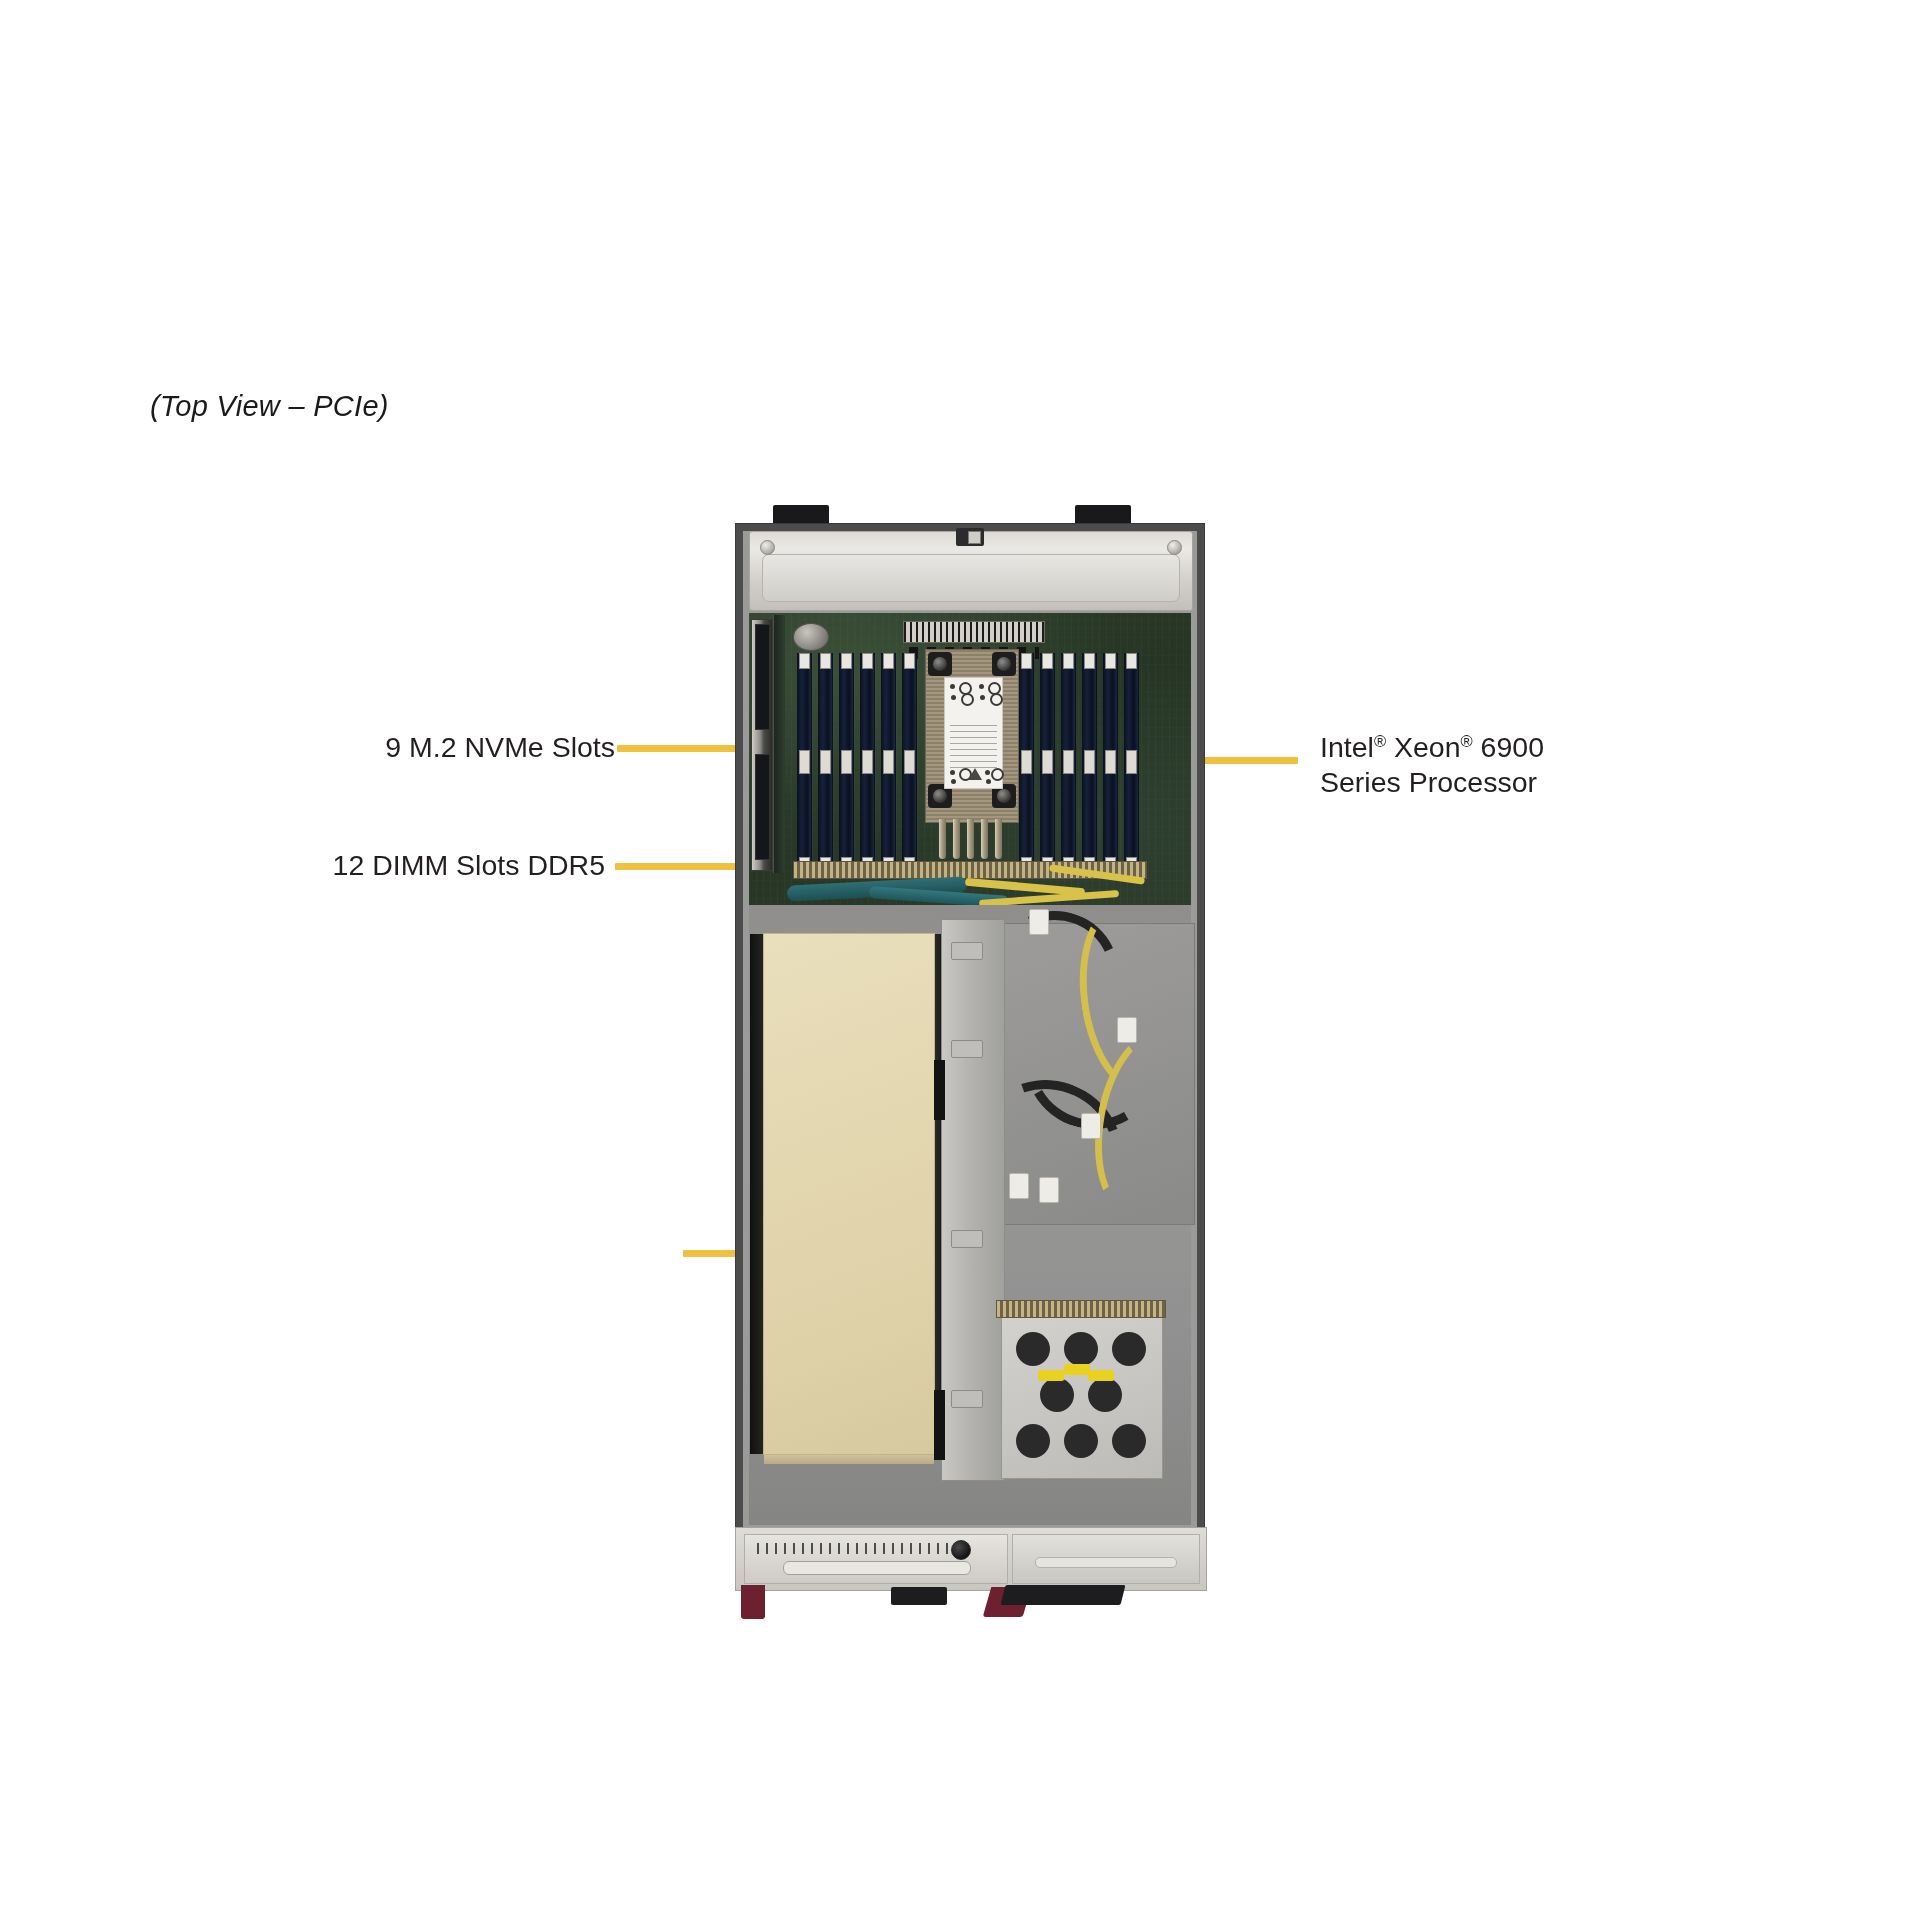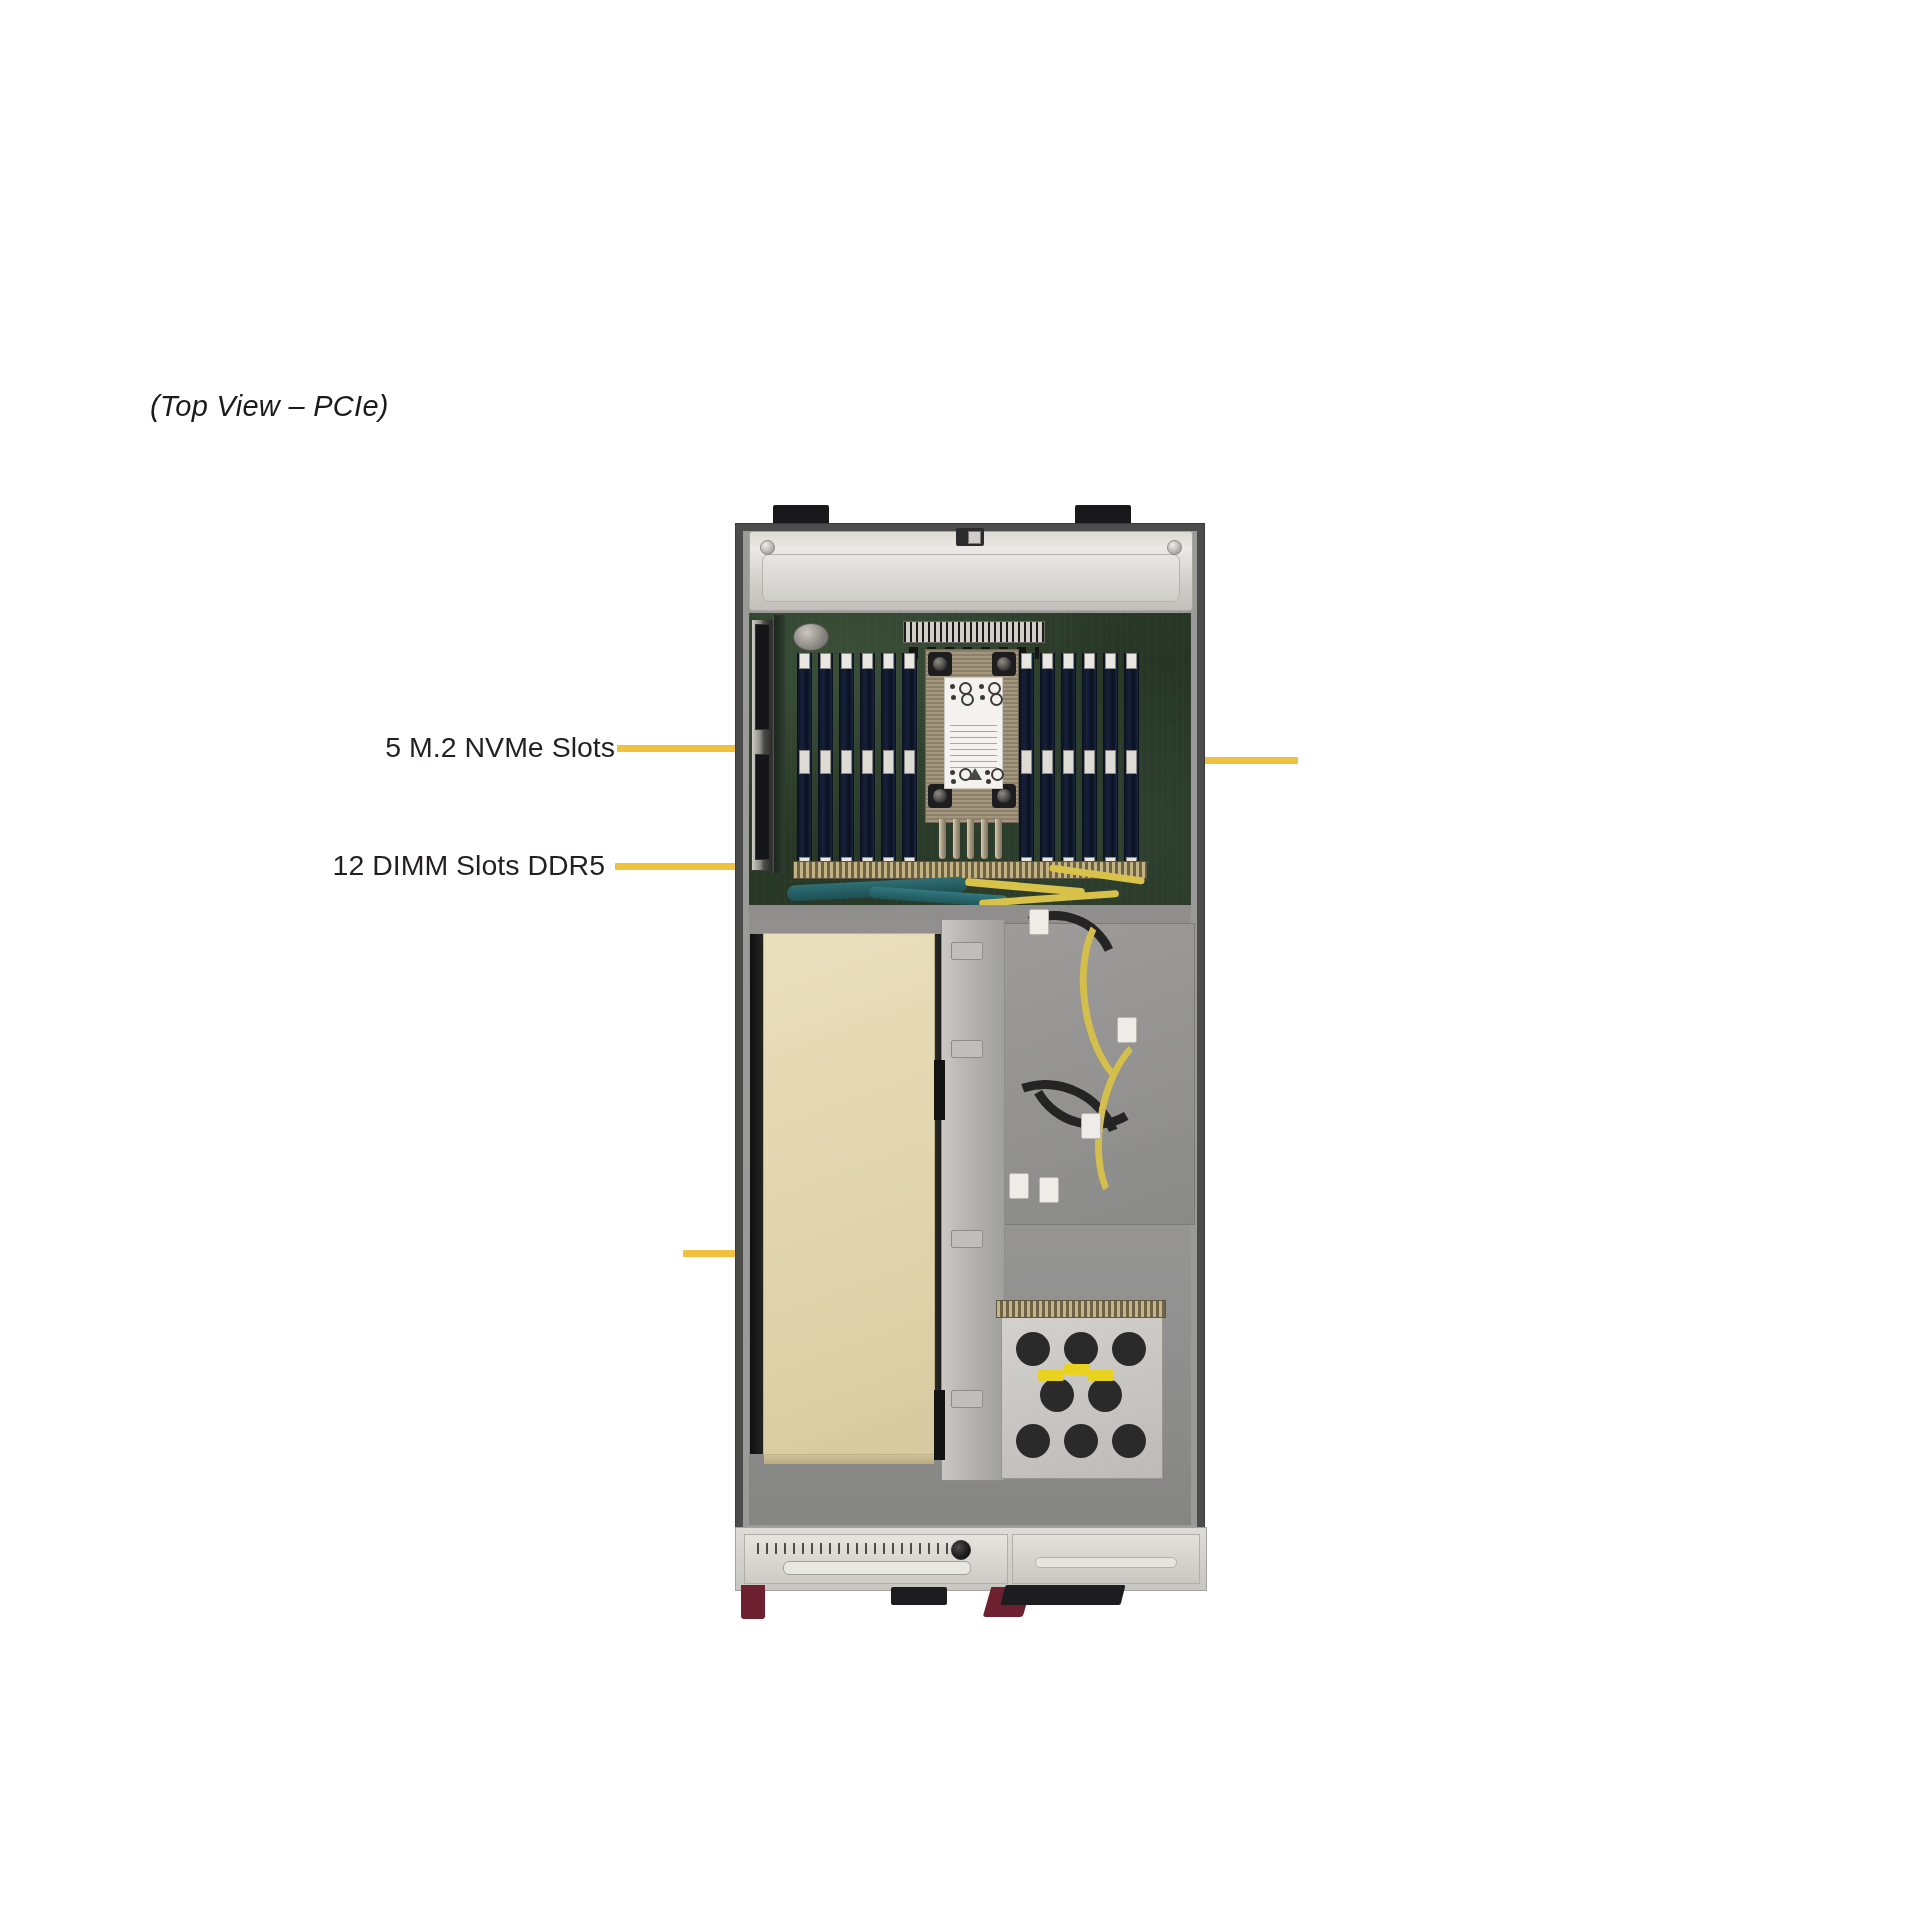--- a/index.html
+++ b/index.html
@@ -285,29 +285,33 @@
   .handleRed{position:absolute;background:#6d2030;border-radius:0 0 3px 3px;}
 </style>
 </head>
 <body>
 
 <div id="stage">
 
   <div class="caption">(Top View – PCIe)</div>
 
   <div class="callout right-al" style="left:325px;top:730px;width:290px;">
-    <div>5 M.2 NVMe Slots</div>
+    <div>9 M.2 NVMe Slots</div>
   </div>
   <div class="leader" style="left:617px;top:745px;width:152px;"></div>
 
   <div class="callout right-al" style="left:275px;top:848px;width:330px;">
     <div>12 DIMM Slots DDR5</div>
   </div>
   <div class="leader" style="left:615px;top:863px;width:218px;"></div>
 
+  <div class="callout left-al" style="left:1320px;top:730px;width:340px;">
+    <div>Intel<sup>®</sup> Xeon<sup>®</sup> 6900</div>
+    <div>Series Processor</div>
+  </div>
   <div class="leader" style="left:1030px;top:757px;width:268px;"></div>
 
   <div class="leader" style="left:683px;top:1250px;width:150px;"></div>
 
   <div id="chassis">
 
     <div class="tab t1"></div>
     <div class="tab t2"></div>
 
     <div class="frame">

